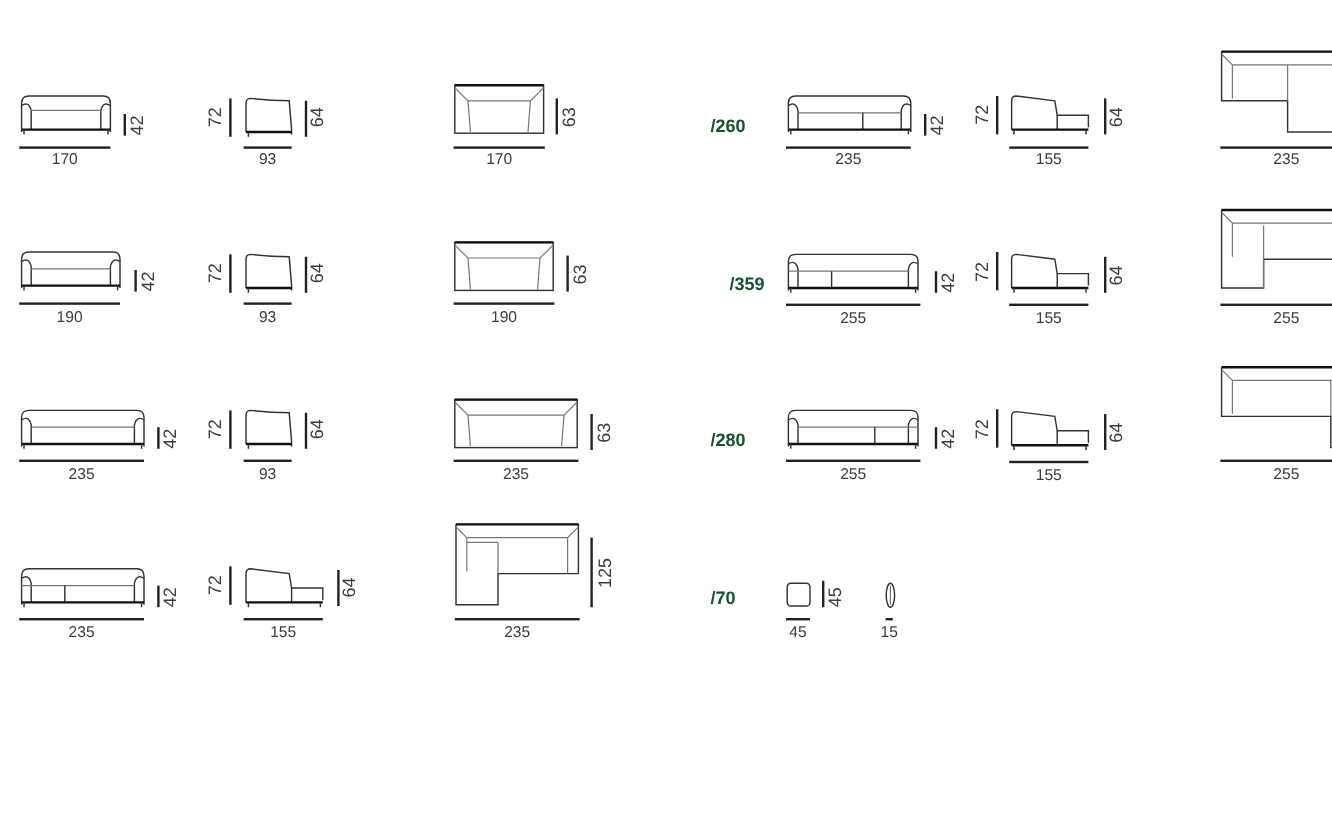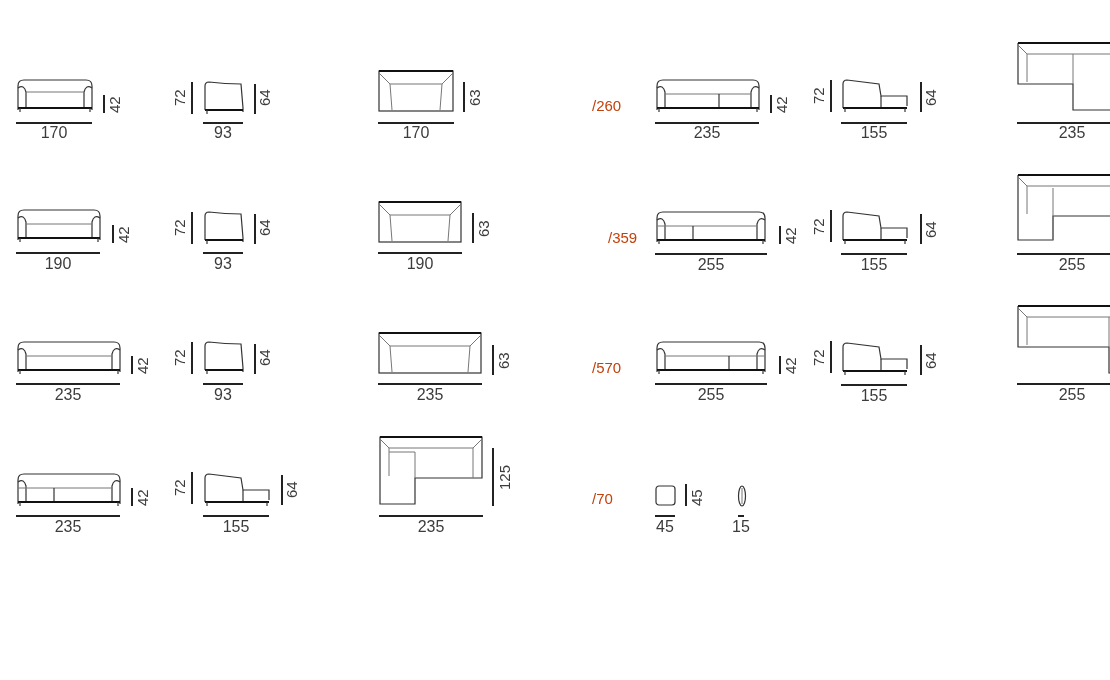--- a/index.html
+++ b/index.html
@@ -1,23 +1,23 @@
 <!DOCTYPE html>
 <html><head>
 <meta charset="utf-8">
 <style>
   html, body { margin:0; padding:0; background:#ffffff; }
   body { width:1110px; height:680px; position:relative; overflow:hidden;
          font-family:"Liberation Sans", sans-serif; color:#3a3a3a; }
   .abs { position:absolute; }
-  .dim { font-size:16px; color:#3c3c3c; text-align:center; line-height:16px; }
+  .dim { font-size:13px; color:#3c3c3c; text-align:center; line-height:16px; }
   .vdim { font-size:15px; color:#3c3c3c; transform:rotate(-90deg); transform-origin:center; white-space:nowrap; line-height:16px; }
   .hline { position:absolute; height:1.5px; background:#222; }
   .vline { position:absolute; width:1.5px; background:#222; }
-  .code { font-size:15px; font-weight:normal; color:#c2410c; }
+  .code { font-size:15px; font-weight:bold; color:#14532d; }
   svg { position:absolute; overflow:visible; }
   svg .s { fill:none; stroke:#333; stroke-width:1.2; }
   svg .t { fill:none; stroke:#777; stroke-width:1; }
   svg .b { fill:none; stroke:#111; stroke-width:2; }
 </style>
 </head>
 <body>
 
 <div>
   <svg style="left:16px;top:78px" width="80" height="36">
@@ -239,21 +239,21 @@
     <line class="b" x1="2" y1="30" x2="66" y2="30"></line>
     <line class="s" x1="4" y1="30" x2="4" y2="34"></line>
       <line class="s" x1="64" y1="30" x2="64" y2="34"></line>
   </svg>
   <div class="hline" style="left:841px;top:253px;width:66px"></div>
   <div class="abs dim" style="left:841px;top:257px;width:66px">155</div>
   <div class="vline" style="left:920px;top:214px;height:30px"></div>
   <div class="abs vdim" style="left:921px;top:220px;width:20px;height:16px">64</div>
 </div>
 
-<div class="abs code" style="left:592px;top:359px">/570</div>
+<div class="abs code" style="left:592px;top:359px">/280</div>
 <div>
   <svg style="left:655px;top:340px" width="114" height="36">
     <path class="s" d="M2,32 L2,8 Q2,2 8,2 L104,2 Q110,2 110,8 L110,32"></path>
     <path class="s" d="M2,10 Q8,6 10,14 L10,30 M110,10 Q104,6 102,14 L102,30"></path>
     <line class="t" x1="10" y1="16" x2="110" y2="16"></line>
     <line class="s" x1="74" y1="16" x2="74" y2="30"></line>
     <line class="b" x1="2" y1="30" x2="110" y2="30"></line>
     <line class="s" x1="4" y1="30" x2="4" y2="34"></line>
       <line class="s" x1="108" y1="30" x2="108" y2="34"></line>
   </svg>

